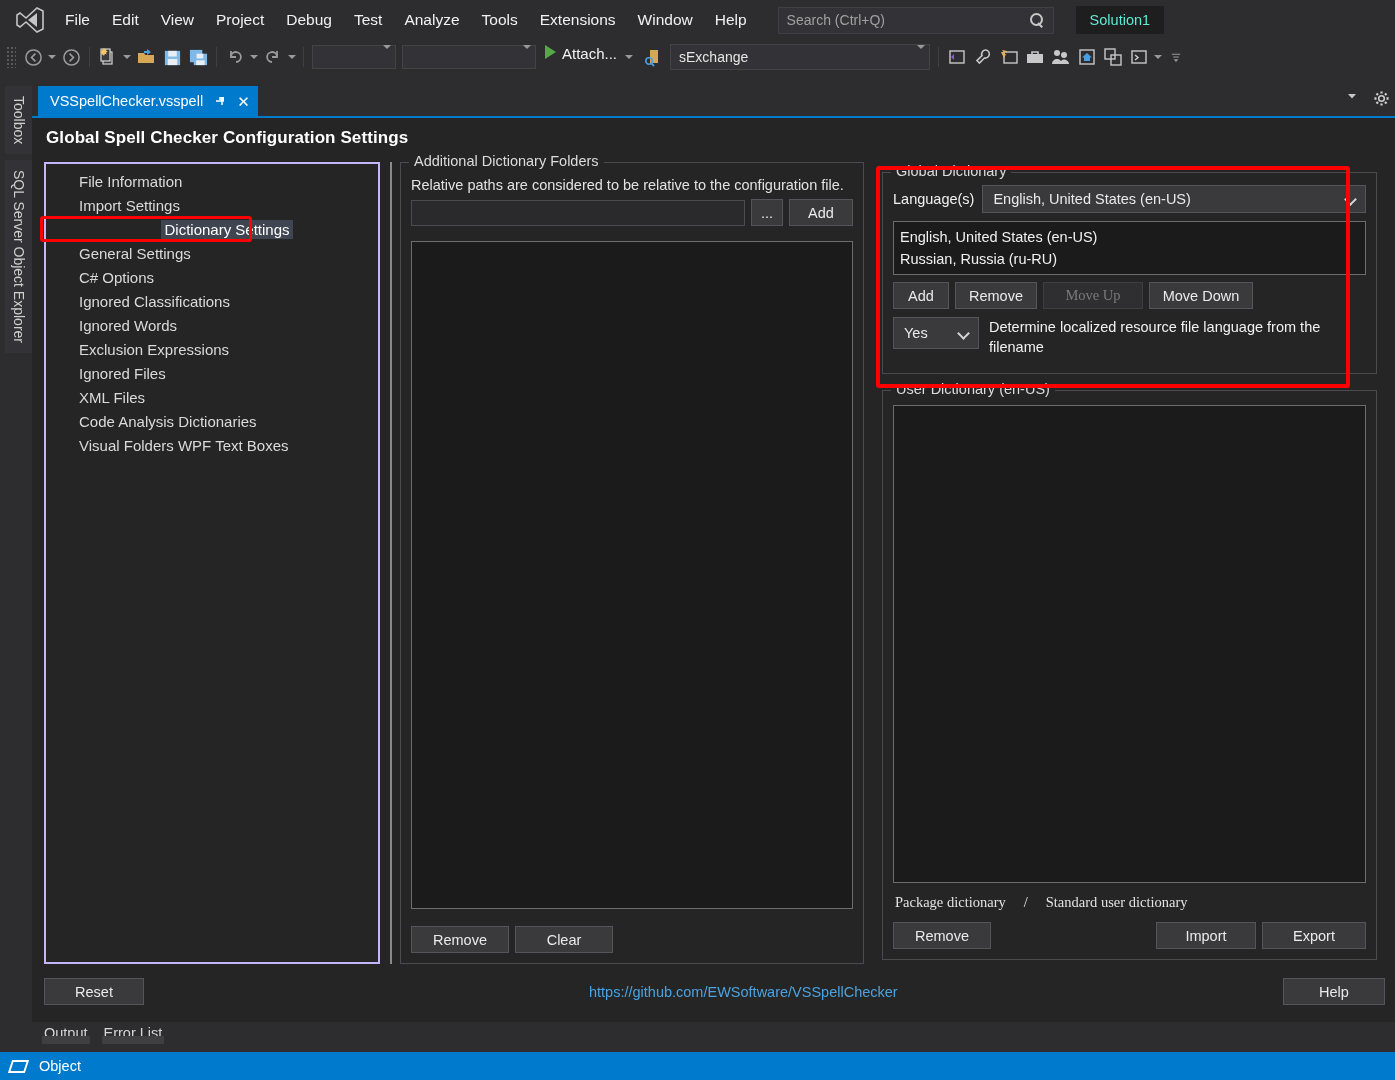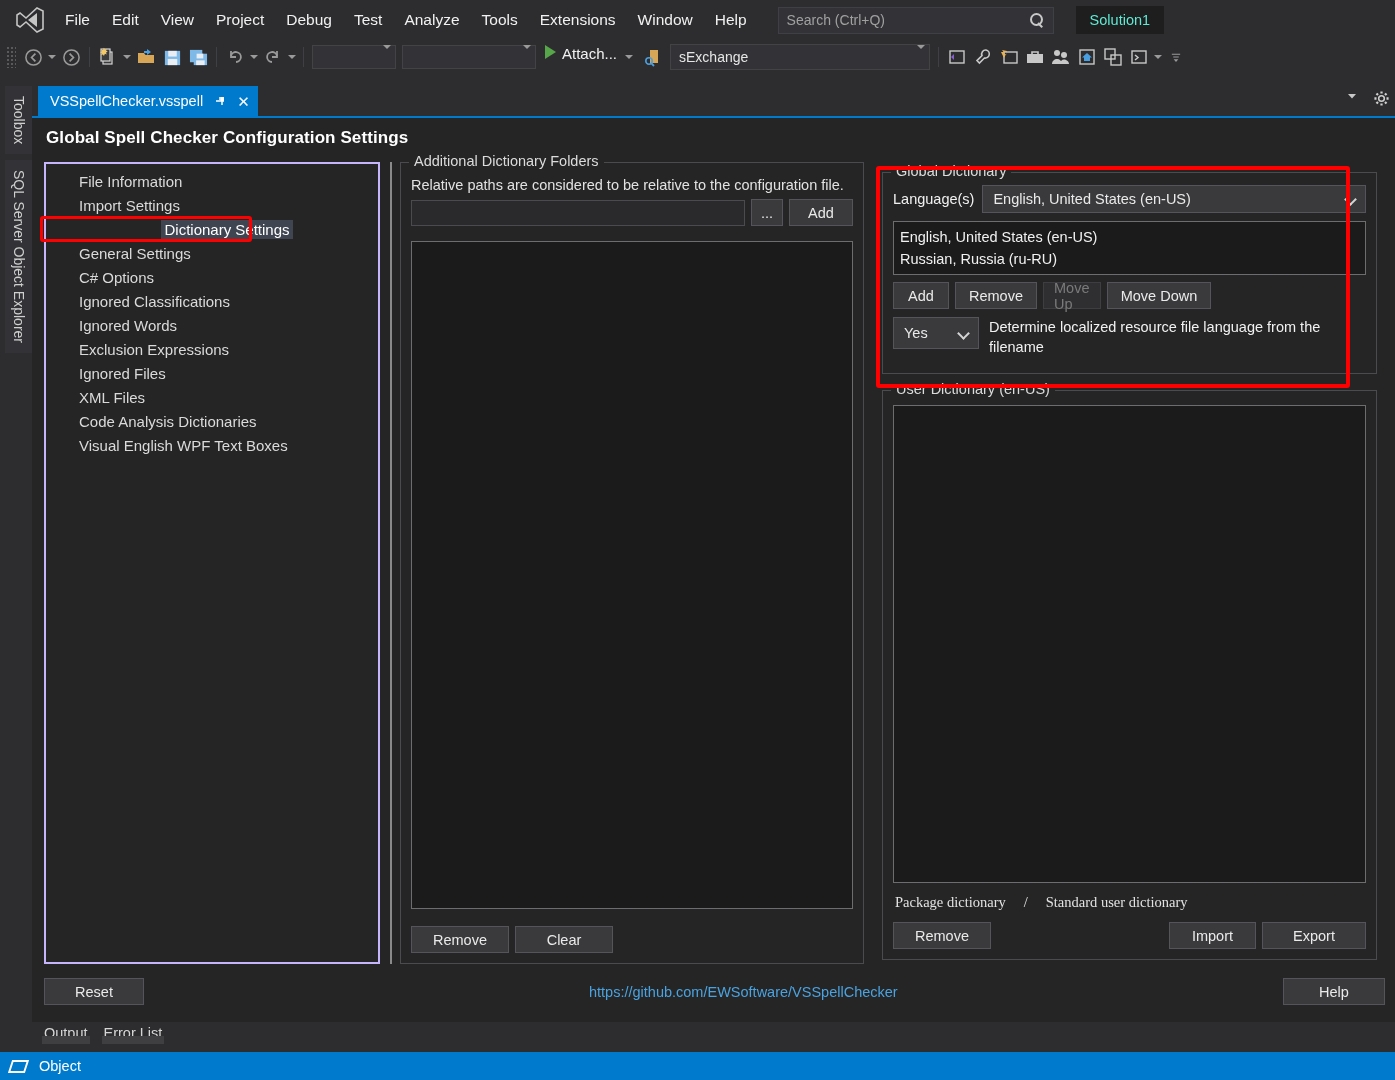--- a/index.html
+++ b/index.html
@@ -428,21 +428,21 @@
         <span id="redbox-dict"></span>
       </div>
       <div class="nav-item"><span class="nav-hl">General Settings</span></div>
       <div class="nav-item"><span class="nav-hl">C# Options</span></div>
       <div class="nav-item"><span class="nav-hl">Ignored Classifications</span></div>
       <div class="nav-item"><span class="nav-hl">Ignored Words</span></div>
       <div class="nav-item"><span class="nav-hl">Exclusion Expressions</span></div>
       <div class="nav-item"><span class="nav-hl">Ignored Files</span></div>
       <div class="nav-item"><span class="nav-hl">XML Files</span></div>
       <div class="nav-item"><span class="nav-hl">Code Analysis Dictionaries</span></div>
-      <div class="nav-item"><span class="nav-hl">Visual English WPF Text Boxes</span></div>
+      <div class="nav-item"><span class="nav-hl">Visual Folders WPF Text Boxes</span></div>
     </div>
 
     <div id="splitter">
         <div class="bar"></div>
       </div>
 
     <div id="midpanel">
       <div class="group" style="position:absolute; inset:0; padding:12px 10px 10px 10px;">
         <span class="legend">Additional Dictionary Folders</span>
         <div class="hint">Relative paths are considered to be relative to the configuration file.</div>
@@ -476,21 +476,21 @@
           </div>
 
           <div class="listbox" style="margin-top:8px; height:54px; padding:4px 6px;">
             <div style="font-size:14.5px; line-height:22px;">English, United States (en-US)</div>
             <div style="font-size:14.5px; line-height:22px;">Russian, Russia (ru-RU)</div>
           </div>
 
           <div style="display:flex; gap:6px; margin-top:7px;">
             <div class="btn" style="width:56px;">Add</div>
             <div class="btn" style="width:82px;">Remove</div>
-            <div class="btn disabled" style="width:58px;">Move Up</div>
+            <div class="btn disabled" style="width:100px;font-family:Liberation Serif, serif;">Move Up</div>
             <div class="btn" style="width:104px;">Move Down</div>
           </div>
 
           <div style="display:flex; gap:10px; margin-top:8px; align-items:flex-start;">
             <div class="combo" style="width:86px; height:32px;">
               <span>Yes</span>
               <span class="chev"></span>
             </div>
             <div style="font-size:14.5px; line-height:20px; flex:1;">Determine localized resource file language from the filename</div>
           </div>
@@ -501,21 +501,21 @@
       <div class="group" style="position:absolute; left:10px; right:10px; top:228px; bottom:4px; padding:12px 10px 10px 10px;">
         <span class="legend">User Dictionary (en-US)</span>
         <div class="listbox" style="position:absolute; left:10px; right:10px; top:14px; bottom:76px;"></div>
         <div style="position:absolute; left:12px; bottom:48px; display:flex; gap:18px; font-size:14.5px; color:#e2e2e2;font-family:Liberation Serif, serif;">
           <span>Package dictionary</span>
           <span>/</span>
           <span>Standard user dictionary</span>
         </div>
         <div style="position:absolute; left:10px; right:10px; bottom:10px; display:flex;">
           <div class="btn" style="width:98px;">Remove</div>
-          <div class="btn" style="width:87px; margin-left:auto;">Import</div>
+          <div class="btn" style="width:100px; margin-left:auto;">Import</div>
           <div class="btn" style="width:104px; margin-left:6px;">Export</div>
         </div>
       </div>
 
     </div>
   </div>
 
   <div id="pagefoot">
     <div class="btn" style="width:100px; position:absolute; left:0; top:6px;">Reset</div>
     <a href="#" id="link" style="position:absolute; left:545px; top:12px;">https://github.com/EWSoftware/VSSpellChecker</a>

